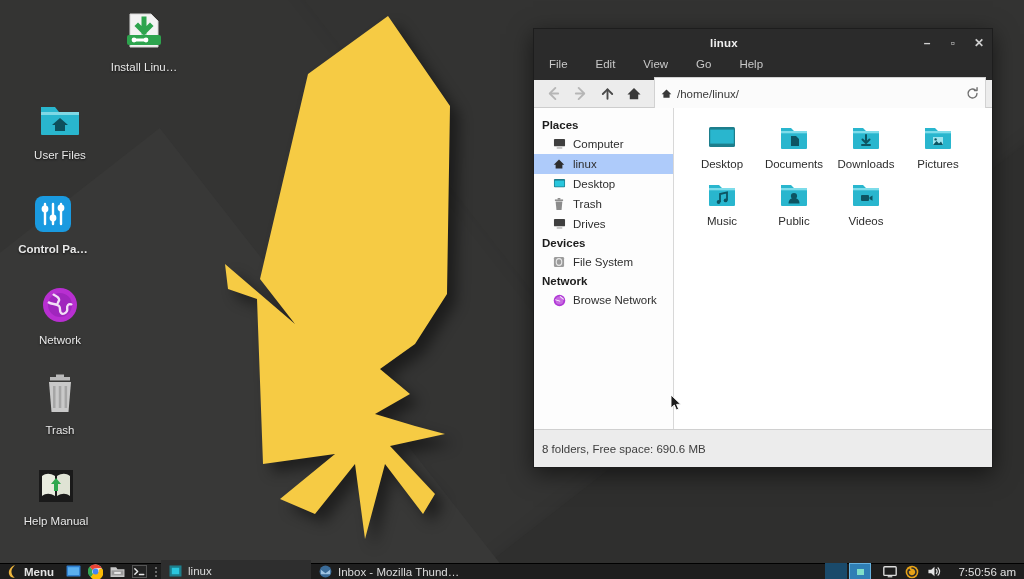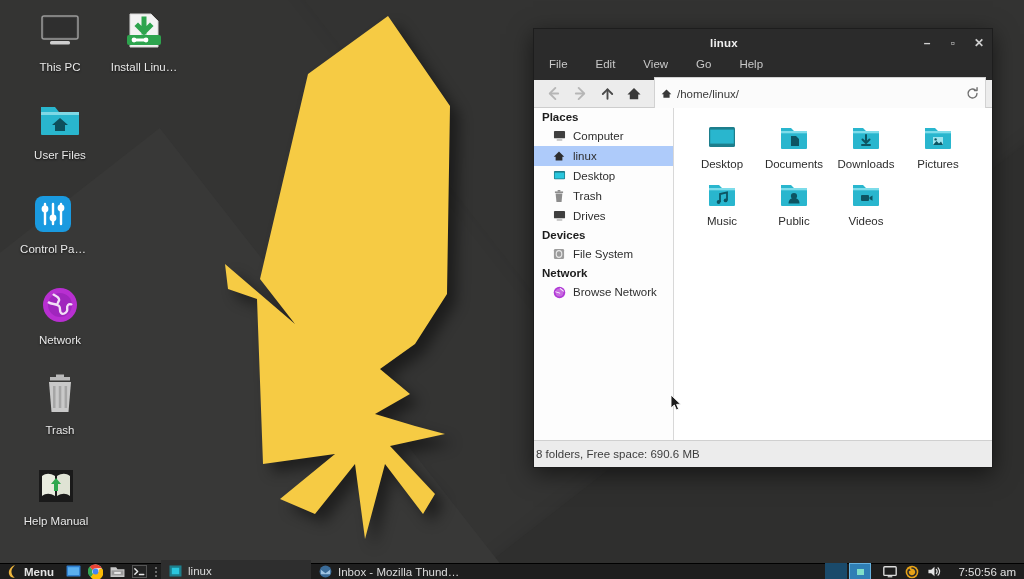--- a/index.html
+++ b/index.html
@@ -103,21 +103,21 @@
     flex:1; height:21px; margin-left:6px; background:#fbfbfb;
     border:1px solid #d2d2d2; display:flex; align-items:center;
     padding:16px 6px; gap:5px; font-size:11.5px; color:#3a3a3a;
   }
   #path-text{ flex:1; }
 
   #fm-body{ flex:1; display:flex; min-height:0; background:#fff; }
 
   #fm-sidebar{
     width:140px; background:#fdfdfd; border-right:1px solid #d8d8d8;
-    padding-top:0; font-size:11.5px; color:#2e2e2e;
+    padding-top:8px; font-size:11.5px; color:#2e2e2e;
     overflow:hidden;
   }
   .side-head{
     font-weight:bold; padding:3px 8px 3px 8px; font-size:11.5px; color:#1c1c1c;
   }
   .side-item{
     display:flex; align-items:center; gap:7px;
     padding:2px 8px 2px 18px; height:20px; cursor:default;
   }
   .side-item.sel{ background:#aecbfa; }
@@ -131,22 +131,22 @@
   }
   .file-item{
     width:72px; text-align:center; cursor:default;
     padding:4px 0 3px; font-size:11.5px; color:#2c2c2c;
   }
   .file-item .fglyph{ width:34px; height:30px; margin:0 auto 4px;
       display:flex; align-items:center; justify-content:center; }
   .file-item .flbl{ display:block; white-space:nowrap; }
 
   #fm-status{
-    height:27px; background:#ececec; border-top:1px solid #d0d0d0;
-    display:flex; align-items:center; padding-left:2px;
+    height:38px; background:#ececec; border-top:1px solid #d0d0d0;
+    display:flex; align-items:center; padding-left:8px;
     font-size:11.5px; color:#3d3d3d;
   }
 
   #fm-cursor{ position:absolute; left:670px; top:394px; width:12px; height:18px;
      pointer-events:none; }
 
   
   #taskbar{
     position:absolute; left:0; bottom:0; width:1024px; height:16px;
     background:#1e1e1e; display:flex; align-items:center;
@@ -190,30 +190,20 @@
   <div class="bg-band" id="band3"></div>
   <div class="bg-band" id="band4"></div>
 
   <svg id="yellow-graphic" viewBox="0 0 300 580">
     <polygon fill="#F6CB44" points="
       93,80 173,22 235,112 232,300 200,350 165,375 195,400 160,420 200,432
       230,440 175,452 220,500 208,520 170,470 150,545 140,470 100,520 65,505
       120,460 48,470 42,305 13,295 10,270 80,330 45,285 "></polygon>
   </svg>
 
-  <div class="desk-icon" style="left:14px;  top:8px;">
-    <div class="glyph">
-      <svg width="46" height="40" viewBox="0 0 46 40">
-        <rect x="5" y="4" width="36" height="23" rx="2" fill="#3d3d3d" stroke="#9a9a9a" stroke-width="1.5"></rect>
-        <rect x="7" y="6" width="32" height="19" fill="#2f2f2f"></rect>
-        <rect x="13" y="29" width="20" height="3.5" rx="1.5" fill="#cfcfcf"></rect>
-      </svg>
-    </div>
-    <span class="lbl">This PC</span>
-  </div>
 
   <div class="desk-icon" style="left:98px; top:8px;">
     <div class="glyph">
       <svg width="44" height="42" viewBox="0 0 44 42">
         <path d="M8 3 h21 l7 7 v26 h-28 z" fill="#f3f3f3" stroke="#d6d6d6"></path>
         <path d="M22 8 v13 M22 21 l-6-6 M22 21 l6-6" stroke="#2da44e" stroke-width="5" fill="none" stroke-linecap="square"></path>
         <rect x="5" y="24" width="34" height="10" rx="2" fill="#2da44e"></rect>
         <rect x="12" y="27.5" width="12" height="3" rx="1.5" fill="#fff"></rect>
         <circle cx="12" cy="29" r="2.4" fill="#fff"></circle>
           <circle cx="24" cy="29" r="2.4" fill="#fff"></circle>
@@ -226,21 +216,21 @@
     <div class="glyph">
       <svg width="44" height="38" viewBox="0 0 44 38">
         <path d="M3 6 h14 l4 5 h20 v22 a1 1 0 0 1-1 1 H4 a1 1 0 0 1-1-1 z" fill="#29b6ce"></path>
         <rect x="3" y="11" width="38" height="3" fill="#7fd9e6"></rect>
         <path d="M22 17 l8 7 h-3 v6 h-10 v-6 h-3 z" fill="#0e4f5c"></path>
       </svg>
     </div>
     <span class="lbl">User Files</span>
   </div>
 
-  <div class="desk-icon" style="left:7px;  top:190px;">
+  <div class="desk-icon" style="left:7px;  top:190px;font-weight:bold;">
     <div class="glyph">
       <svg width="38" height="38" viewBox="0 0 38 38">
         <rect x="1" y="1" width="36" height="36" rx="8" fill="#1a9ae0"></rect>
         <g stroke="#fff" stroke-width="2.4" stroke-linecap="round">
           <path d="M11 9 v20 M19 9 v20 M27 9 v20"></path>
         </g>
         <circle cx="11" cy="14" r="3.4" fill="#fff"></circle>
         <circle cx="19" cy="23" r="3.4" fill="#fff"></circle>
         <circle cx="27" cy="13" r="3.4" fill="#fff"></circle>
       </svg>

